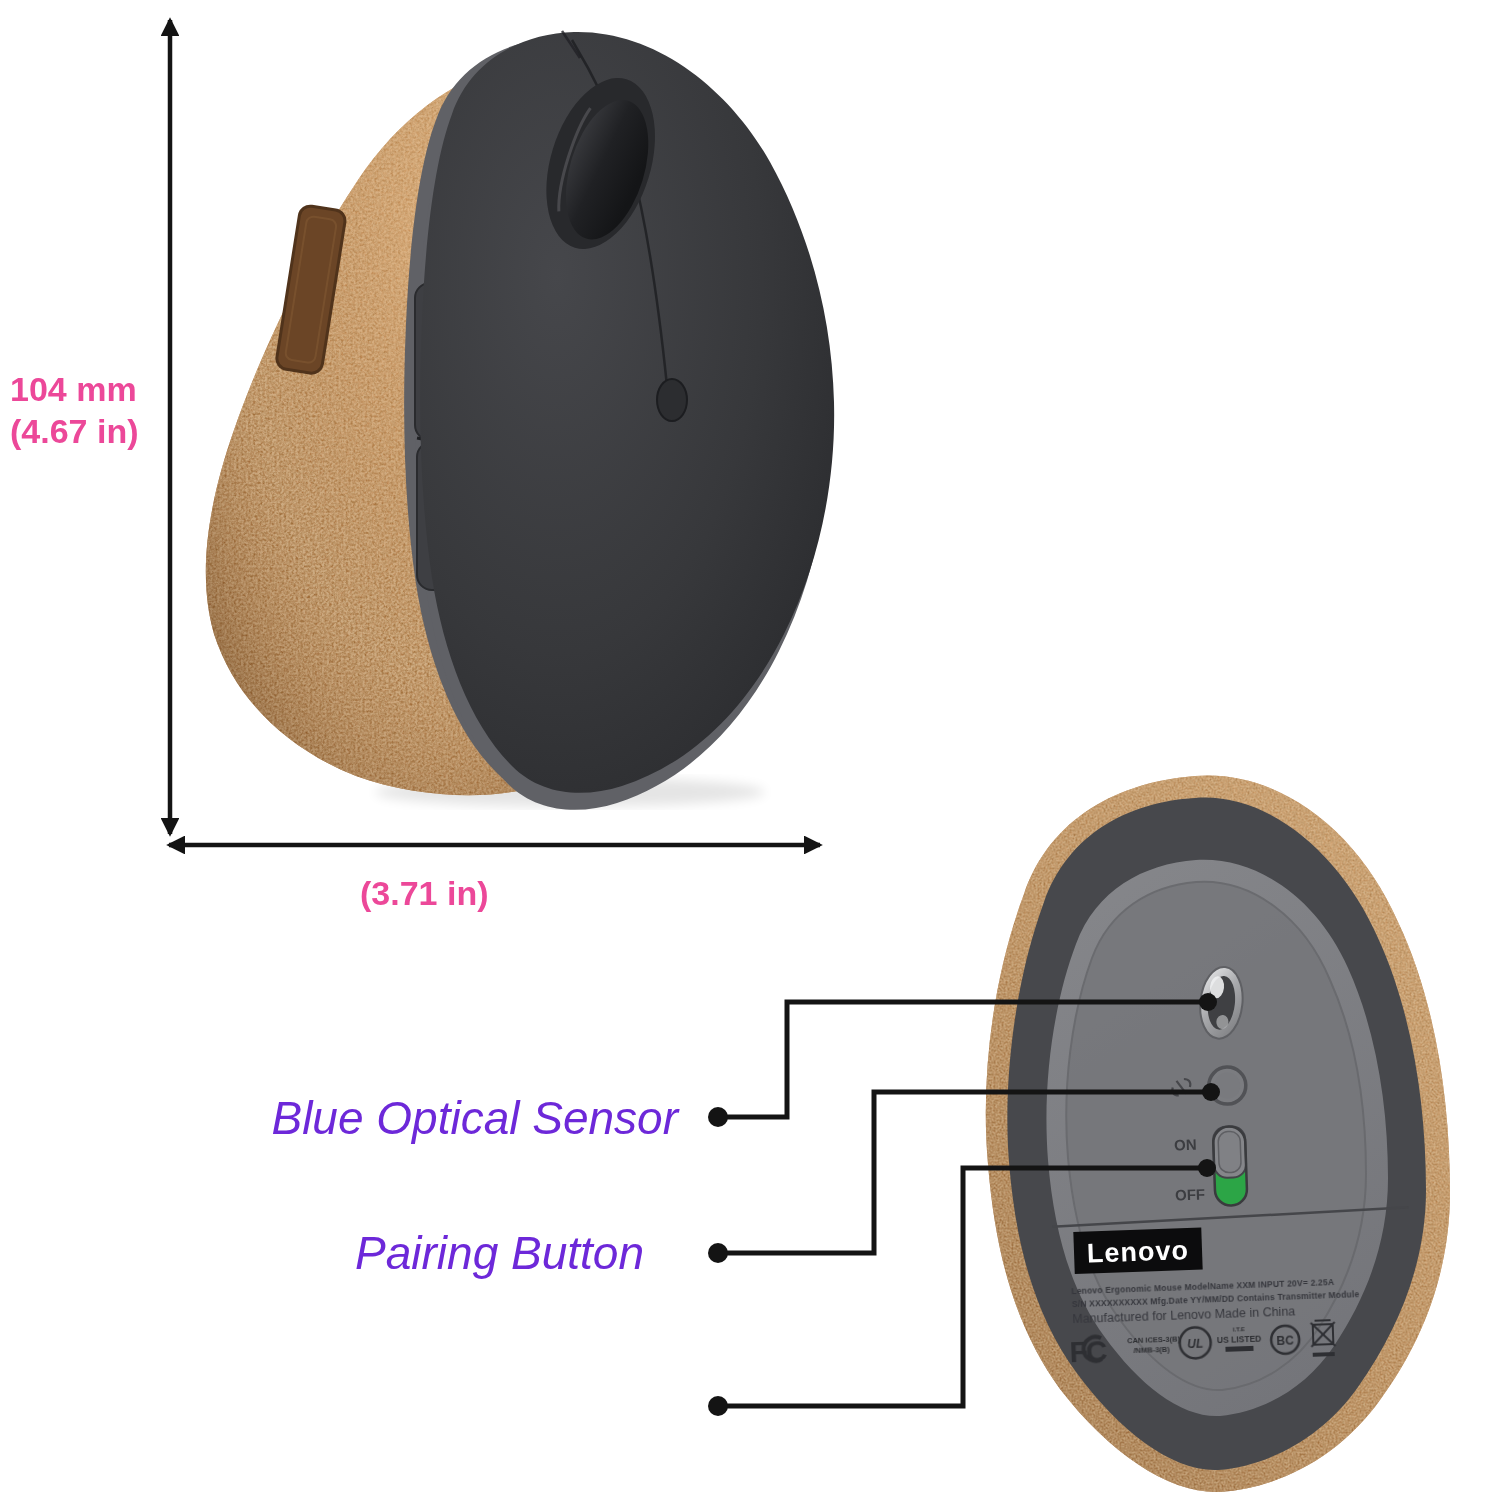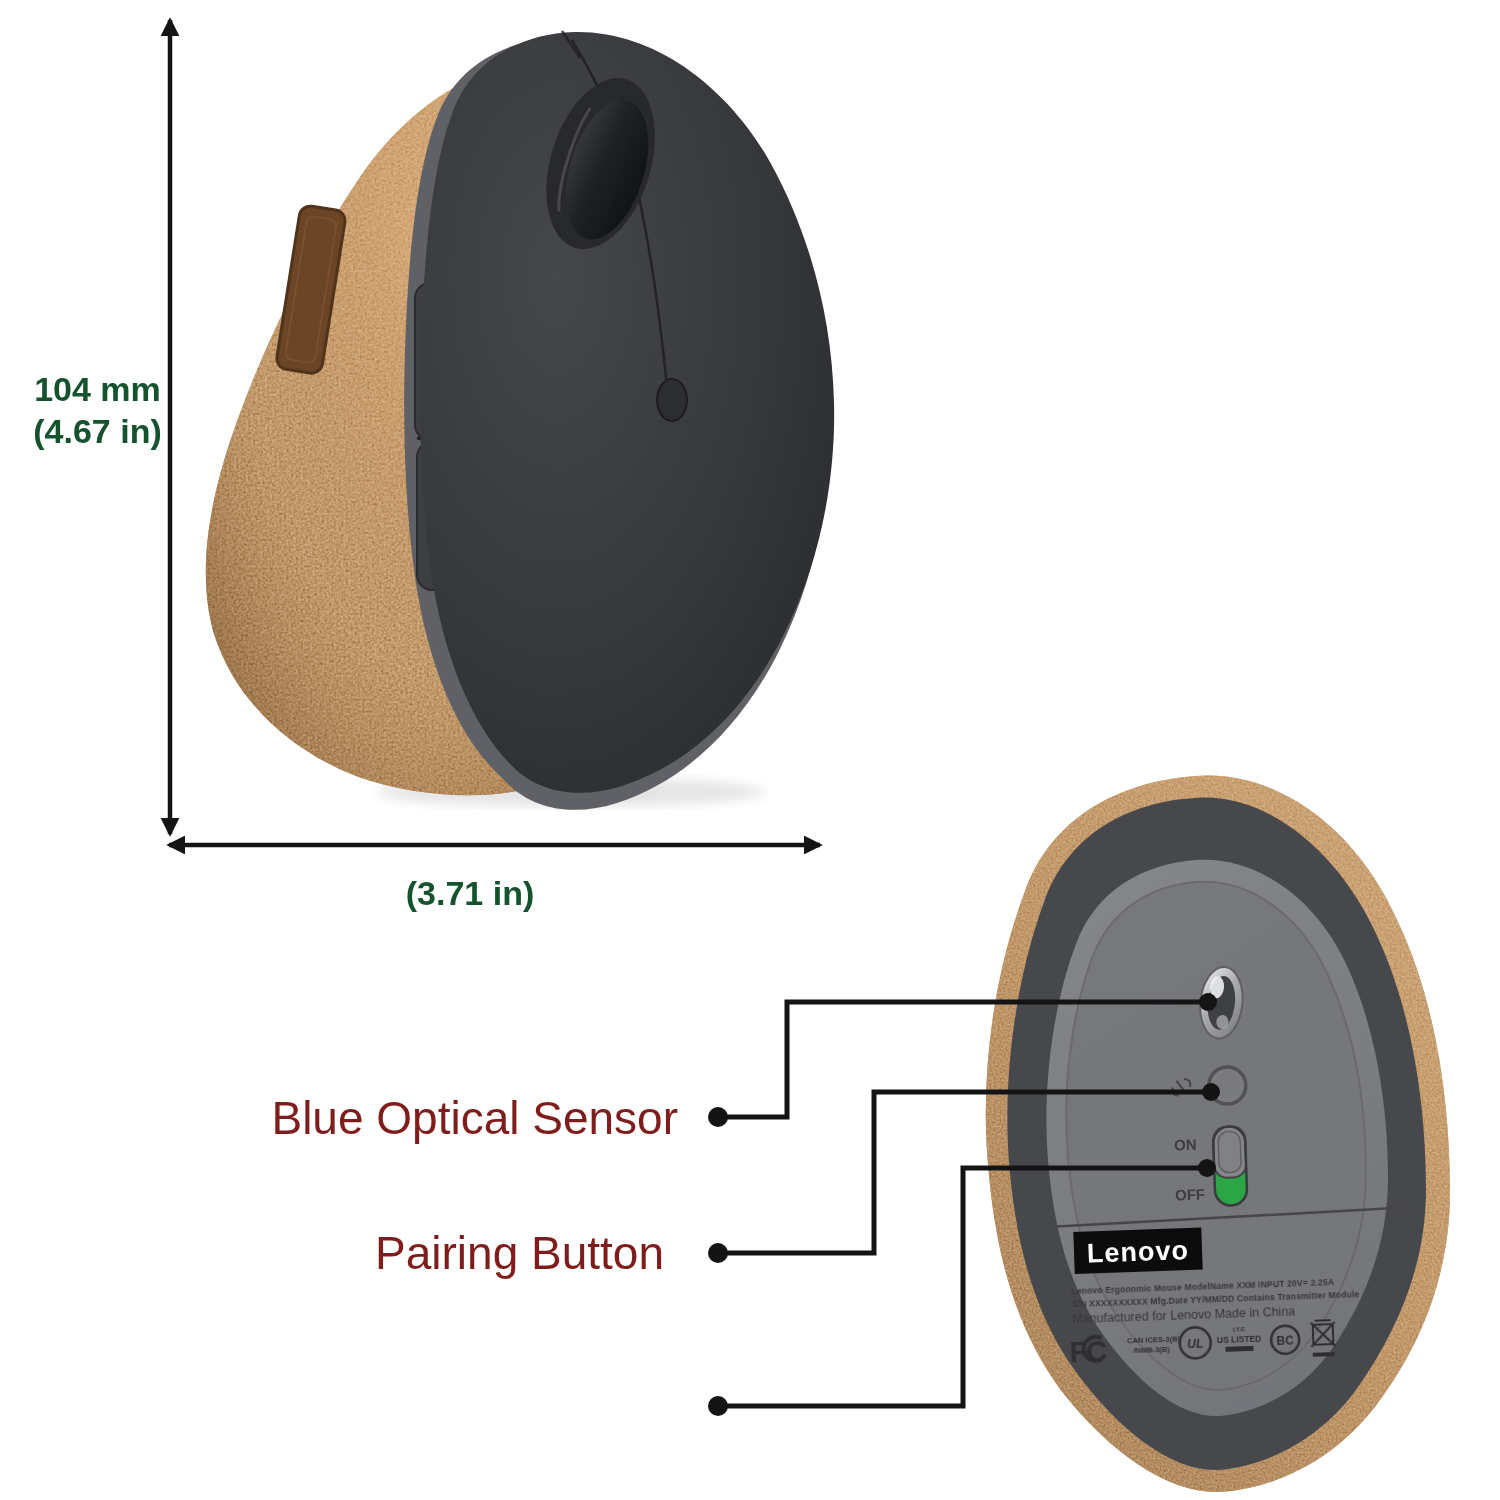--- a/index.html
+++ b/index.html
@@ -1,22 +1,22 @@
 <!DOCTYPE html>
 <html><head>
 <meta charset="utf-8">
 <style>
   html,body{margin:0;padding:0;background:#fff;}
   .canvas{position:relative;width:1500px;height:1500px;background:#ffffff;overflow:hidden;
           font-family:"Liberation Sans",sans-serif;}
   .overlay{position:absolute;left:0;top:0;pointer-events:none;}
-  .dim-label{position:absolute;text-align:center;color:#14532d;font-weight:700;
+  .dim-label{position:absolute;text-align:left;color:#ec4899;font-weight:700;
              font-size:34px;line-height:42px;}
-  .callout-label{position:absolute;text-align:right;color:#7f1d1d;font-size:46px;
-                 line-height:50px;font-weight:400;white-space:nowrap;}
+  .callout-label{position:absolute;text-align:right;color:#6d28d9;font-size:46px;
+                 line-height:50px;font-weight:400;white-space:nowrap;font-style:italic;}
   .mouse-svg{position:absolute;}
   .blurry{filter:blur(0.45px);}
   .blurry2{filter:blur(0.35px);}
 </style>
 </head>
 <body>
 
 <div class="canvas">
 
   <svg class="mouse-svg" style="left:170px;top:18px;" width="672" height="792" viewBox="0 0 672 792">
@@ -282,15 +282,15 @@
 
   <div class="dim-label" style="left:10px;top:368px;width:175px;">
     <div>104 mm</div>
     <div>(4.67 in)</div>
   </div>
   <div class="dim-label" style="left:360px;top:872px;width:220px;">
     <div>(3.71 in)</div>
   </div>
 
   <div class="callout-label" style="right:822px;top:1093px;">Blue Optical Sensor</div>
-  <div class="callout-label" style="right:836px;top:1228px;margin-left:44px;">Pairing Button</div>
+  <div class="callout-label" style="right:856px;top:1228px;margin-left:44px;">Pairing Button</div>
 
 </div>
 
 </body></html>

